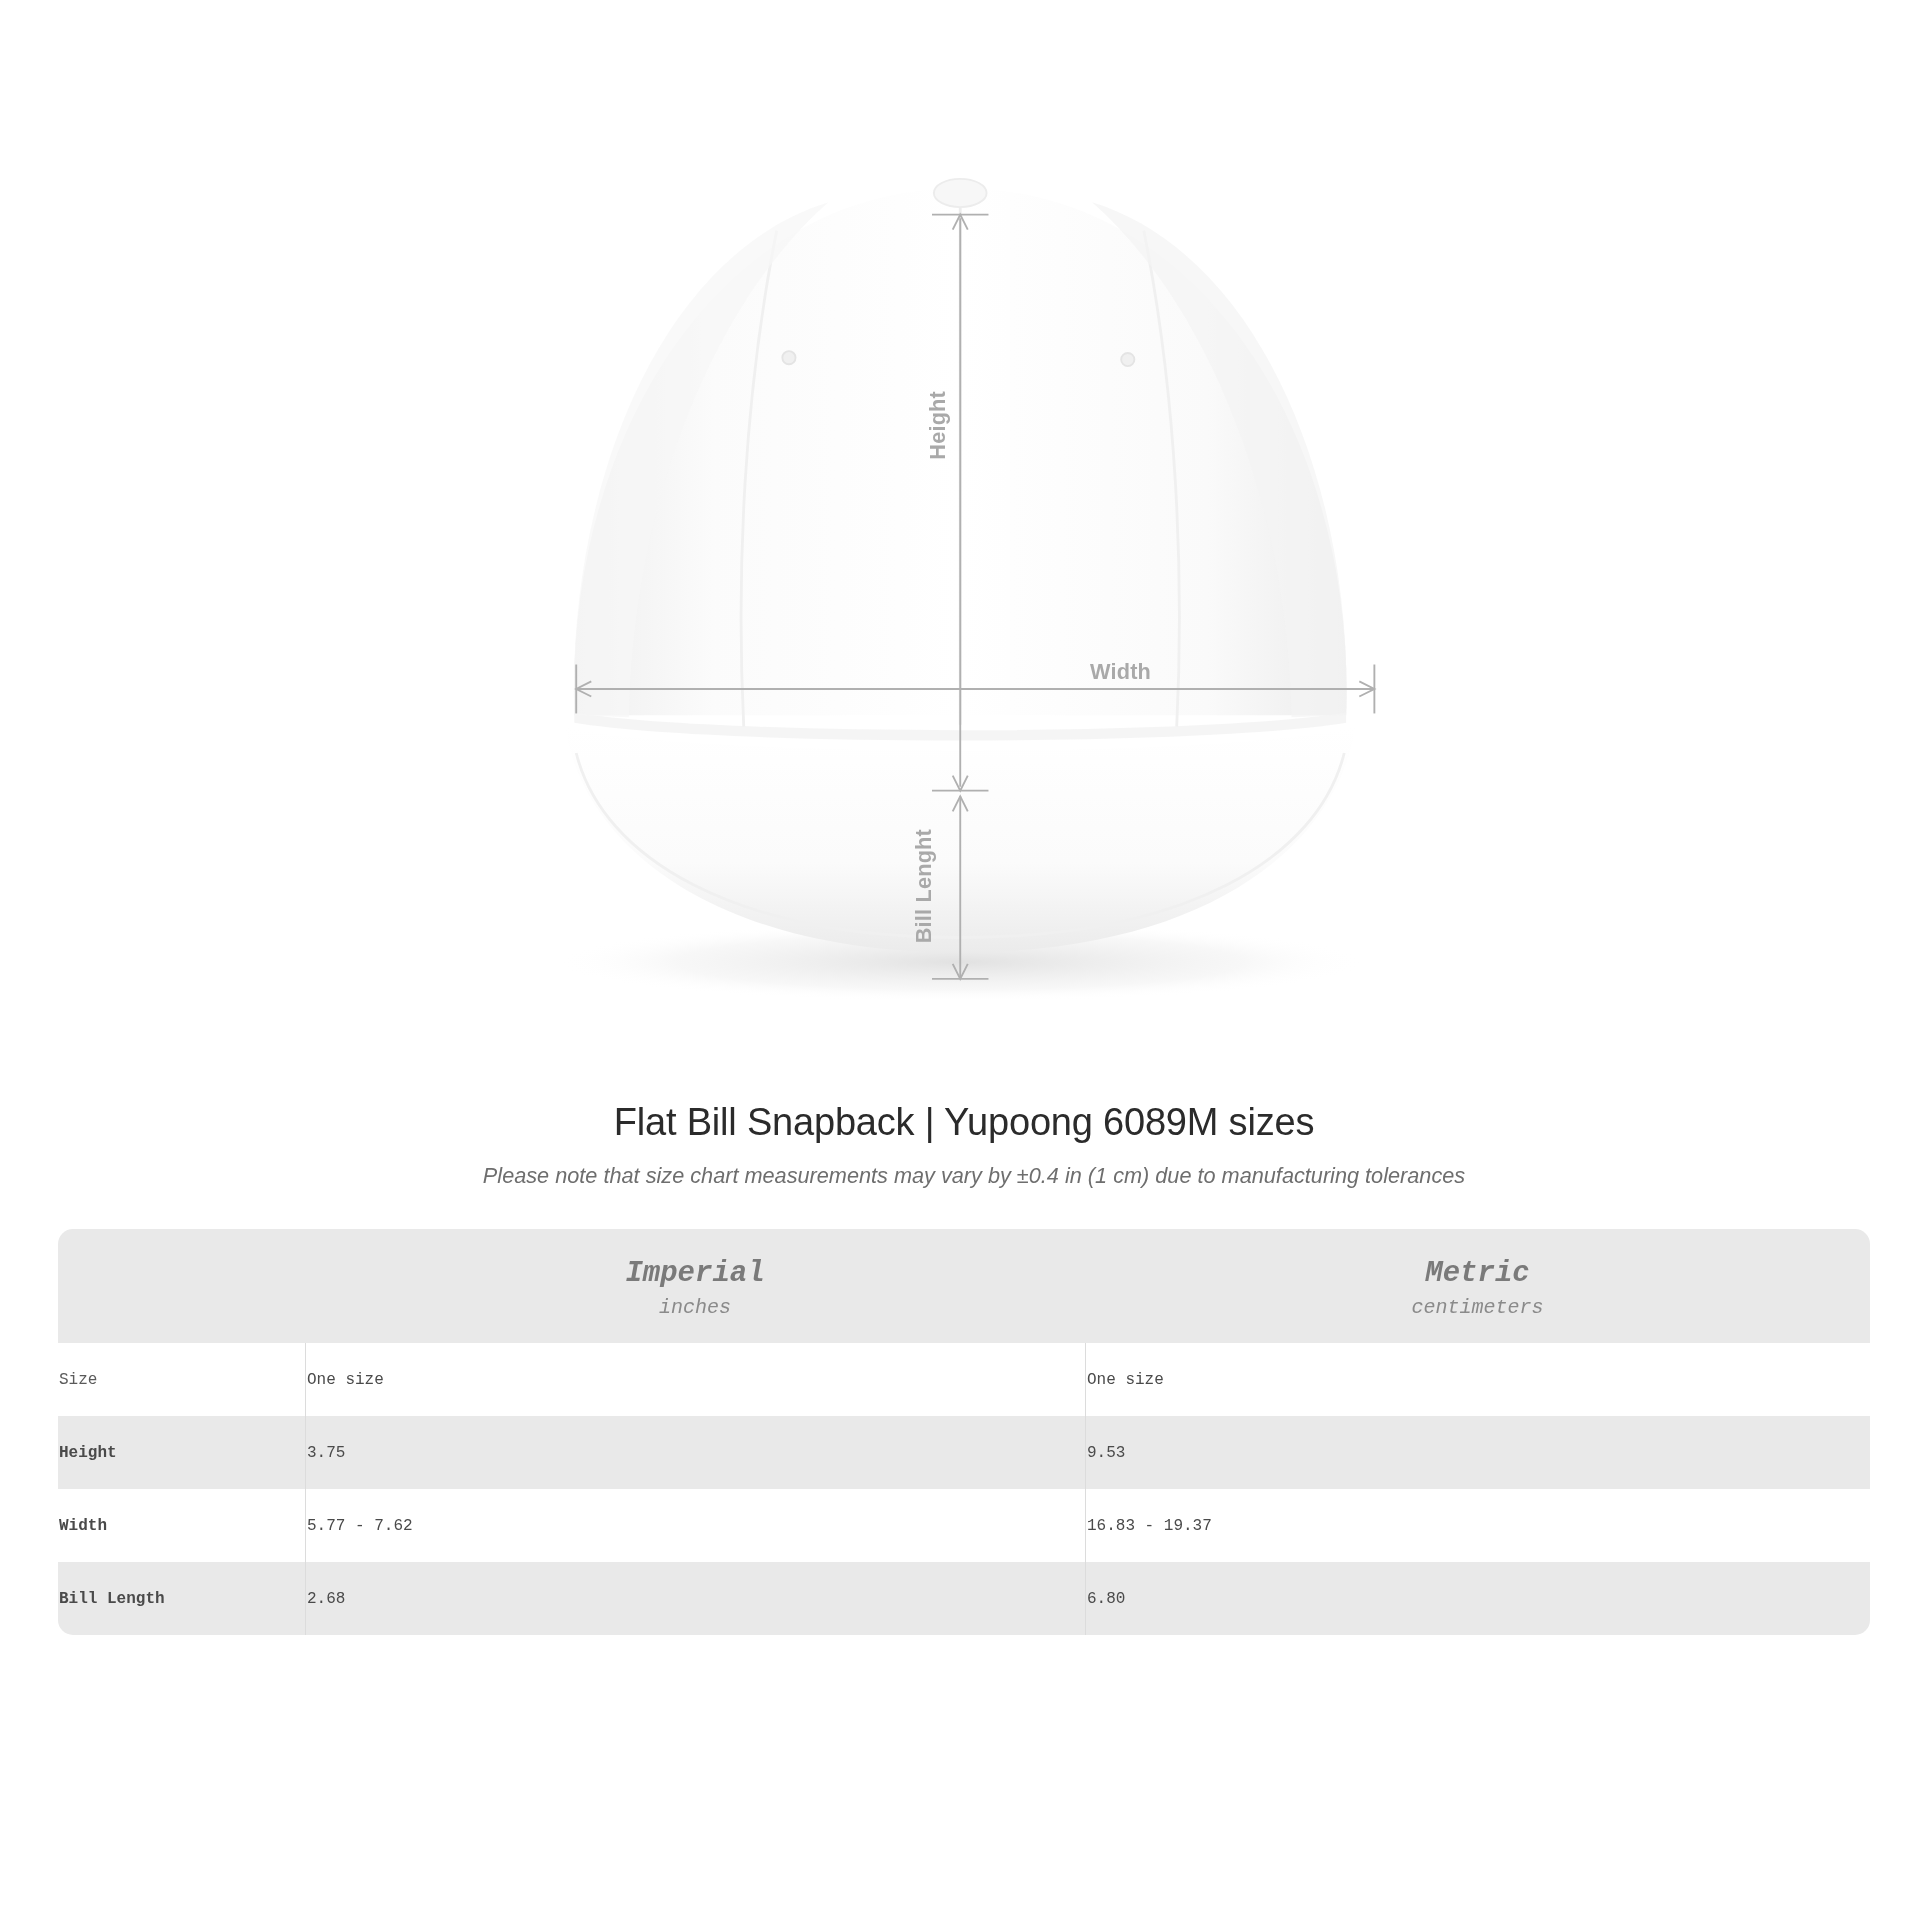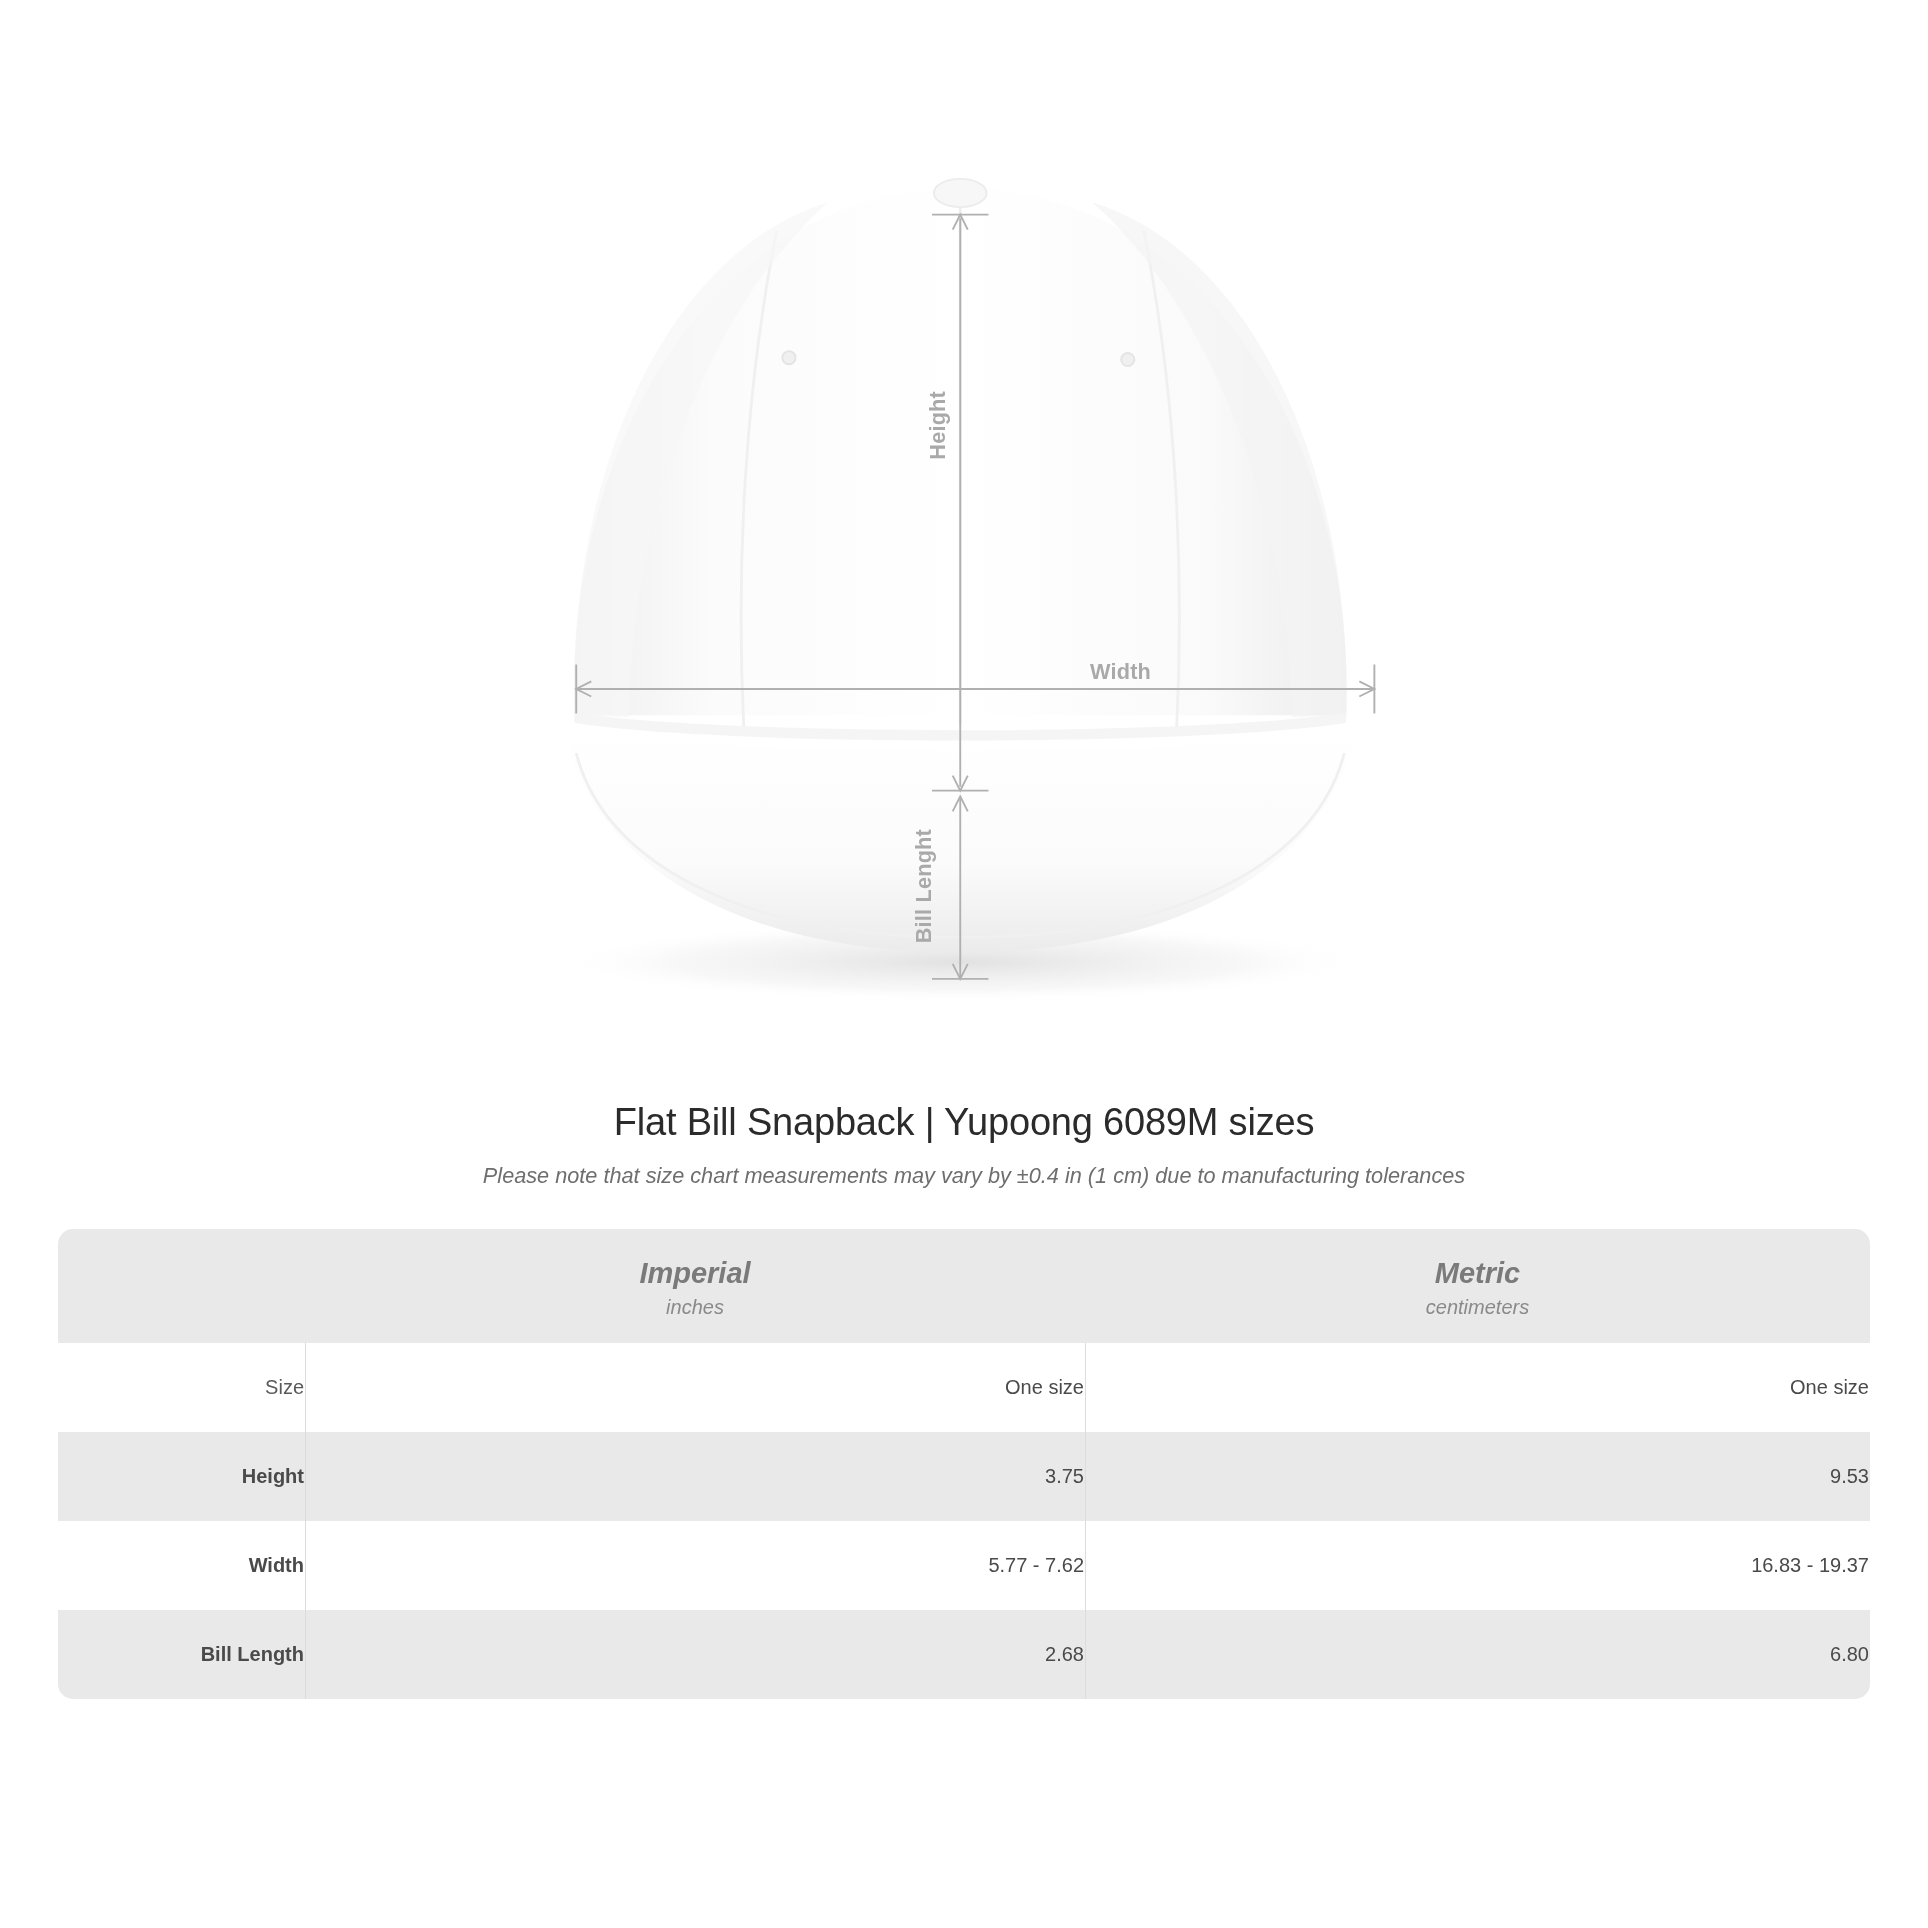--- a/index.html
+++ b/index.html
@@ -82,20 +82,21 @@
 
   
   .table-wrap {
     margin: 40px 58px 0 58px;
   }
   table.size-table {
     width: 100%;
     border-collapse: separate;
     border-spacing: 0;
     table-layout: fixed;
+    font-family: Liberation Mono, monospace;
   }
   table.size-table col.c-label { width: 247px; }
   table.size-table col.c-imp  { width: 780px; }
   table.size-table col.c-met  { width: 785px; }
 
   .size-table thead th {
     background: #e9e9e9;
     padding: 28px 0 24.5px 0;
     text-align: center;
     font-weight: normal;
@@ -118,24 +119,24 @@
   }
   .unit-sub {
     display: block;
     font-size: 20px;
     font-style: italic;
     color: #8a8a8a;
     margin-top: 5.6px;
   }
 
   .size-table tbody td {
-    text-align: right;
-    font-size: 20px;
+    text-align: left;
+    font-size: 16px;
     color: #4a4a4a;
-    height: 89px;
+    height: 73px;
     vertical-align: middle;
     background: #ffffff;
   }
   .size-table tbody tr.shaded td {
     background: #e9e9e9;
   }
   .size-table tbody td.rowlabel {
     color: #5a5a5a;
   }
   .size-table tbody tr.bold-label td.rowlabel {

